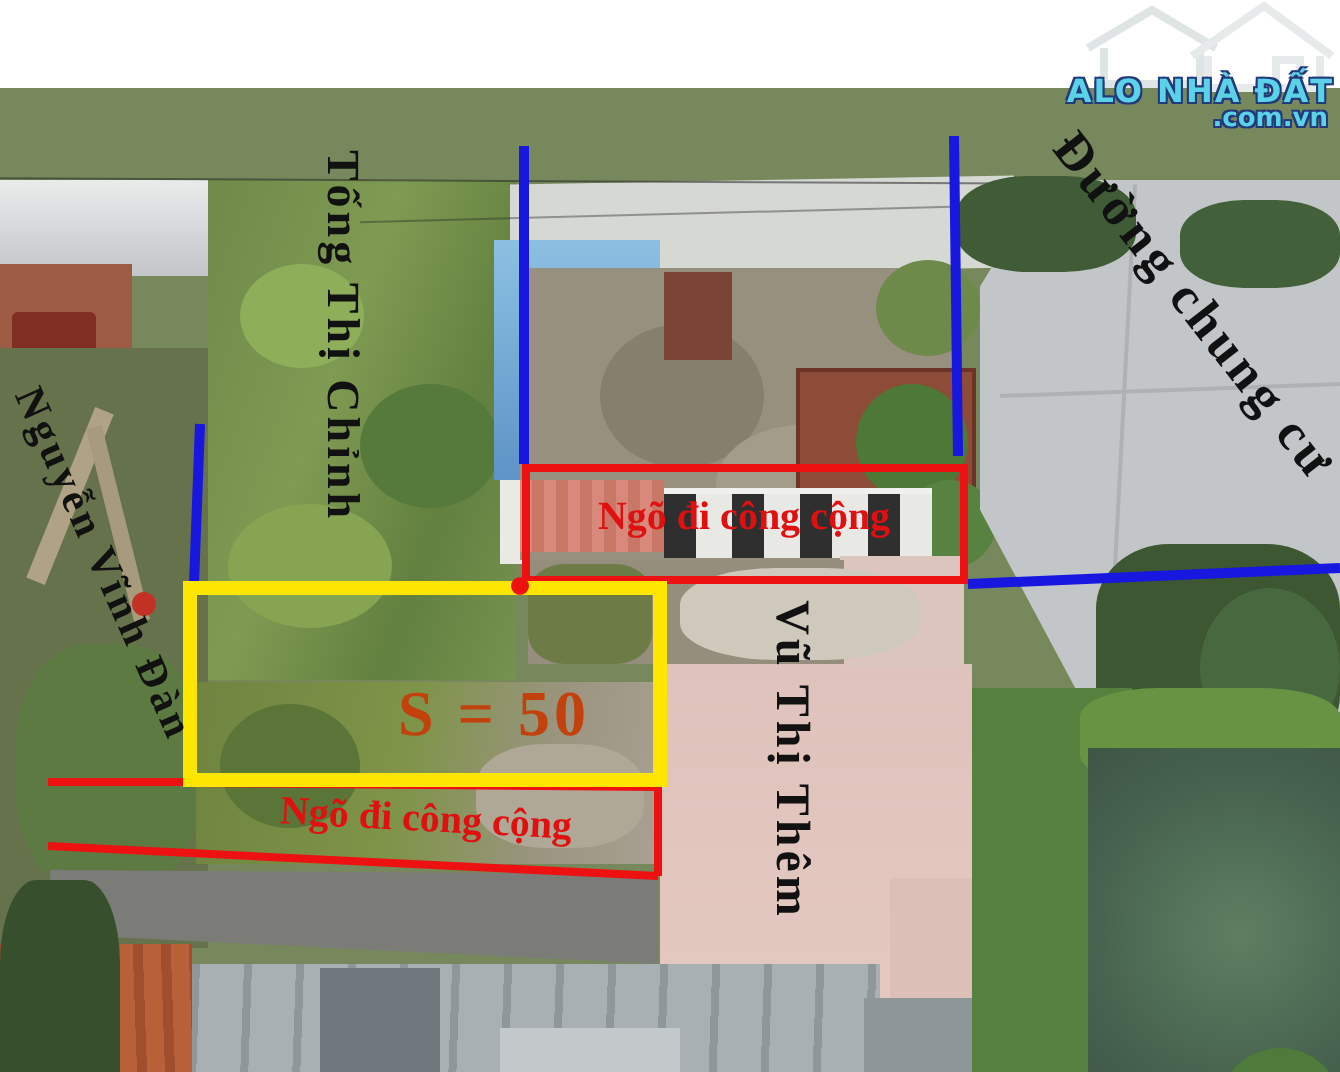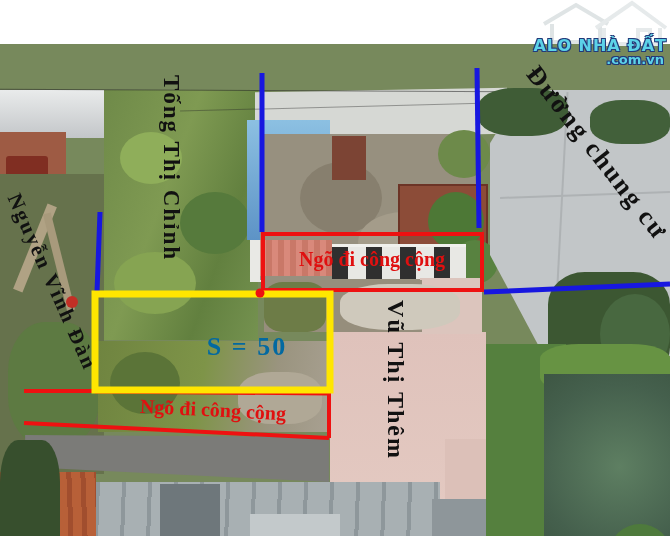--- a/index.html
+++ b/index.html
@@ -81,21 +81,21 @@
   .lbl{position:absolute;white-space:nowrap;font-weight:bold;transform:translate(-50%,-50%);}
   .lbl-tong{left:171px;top:168px;font-size:23px;letter-spacing:2px;color:#111;
             transform:translate(-50%,-50%) rotate(90deg);}
   .lbl-nguyen{left:52px;top:282px;font-size:21px;letter-spacing:2px;color:#111;
               transform:translate(-50%,-50%) rotate(66deg);}
   .lbl-duong{left:597px;top:153px;font-size:26px;letter-spacing:2px;color:#111;
              transform:translate(-50%,-50%) rotate(52deg);}
   .lbl-vu{left:395px;top:380px;font-size:24px;letter-spacing:2px;color:#111;
           transform:translate(-50%,-50%) rotate(90deg);}
   .lbl-s88{left:383px;top:155px;font-size:44px;letter-spacing:2px;color:#df0000;}
-  .lbl-s50{left:247px;top:347px;font-size:26px;letter-spacing:2px;color:#0369a1;}
+  .lbl-s50{left:247px;top:357px;font-size:32px;letter-spacing:2px;color:#c2410c;}
   .lbl-ngo1{left:372px;top:259px;font-size:20px;color:#e01010;}
   .lbl-ngo2{left:213px;top:410px;font-size:20px;color:#e01010;
             transform:translate(-50%,-50%) rotate(3deg);}
 
   
   .logo-house{position:absolute;left:538px;top:0;}
   .logo-name{position:absolute;right:3px;top:36px;font-family:"DejaVu Sans",sans-serif;
              font-weight:bold;font-size:16px;letter-spacing:1px;color:#5cd2e8;text-align:left;
              text-shadow:-1px -1px 0 #223a7a,1px -1px 0 #223a7a,-1px 1px 0 #223a7a,1px 1px 0 #223a7a;}
   .logo-domain{position:absolute;right:6px;top:52px;font-family:"DejaVu Sans",sans-serif;

